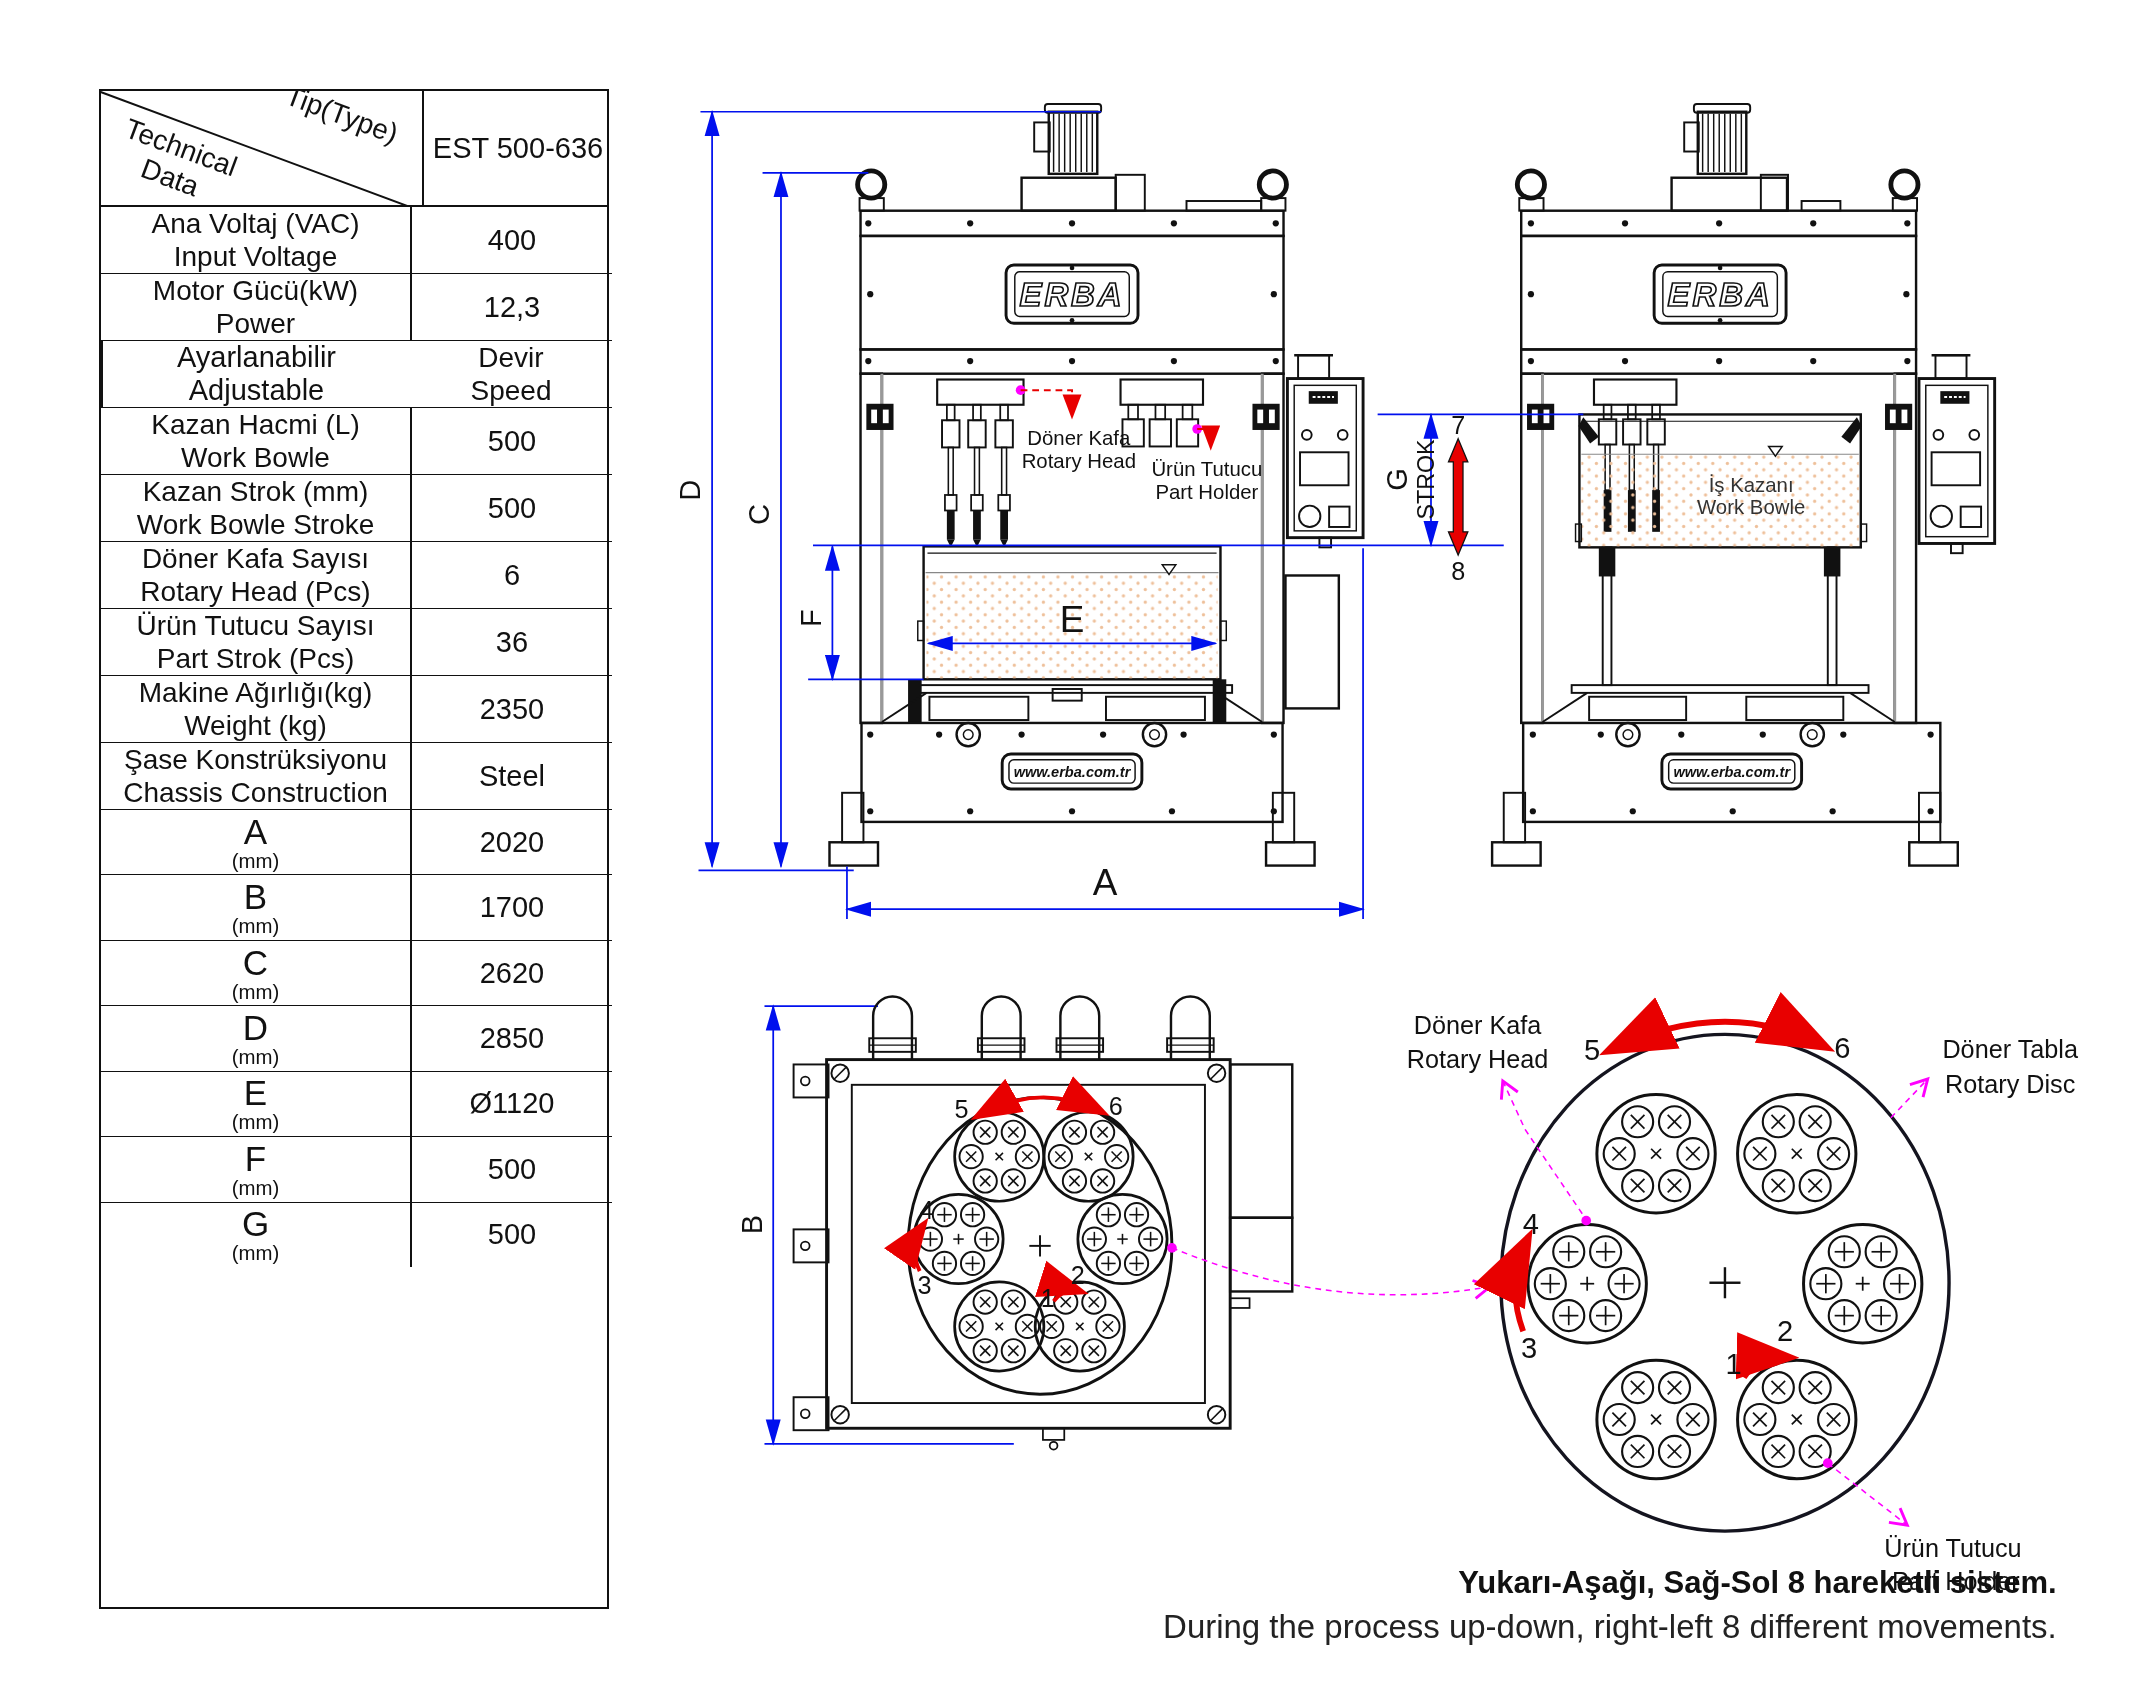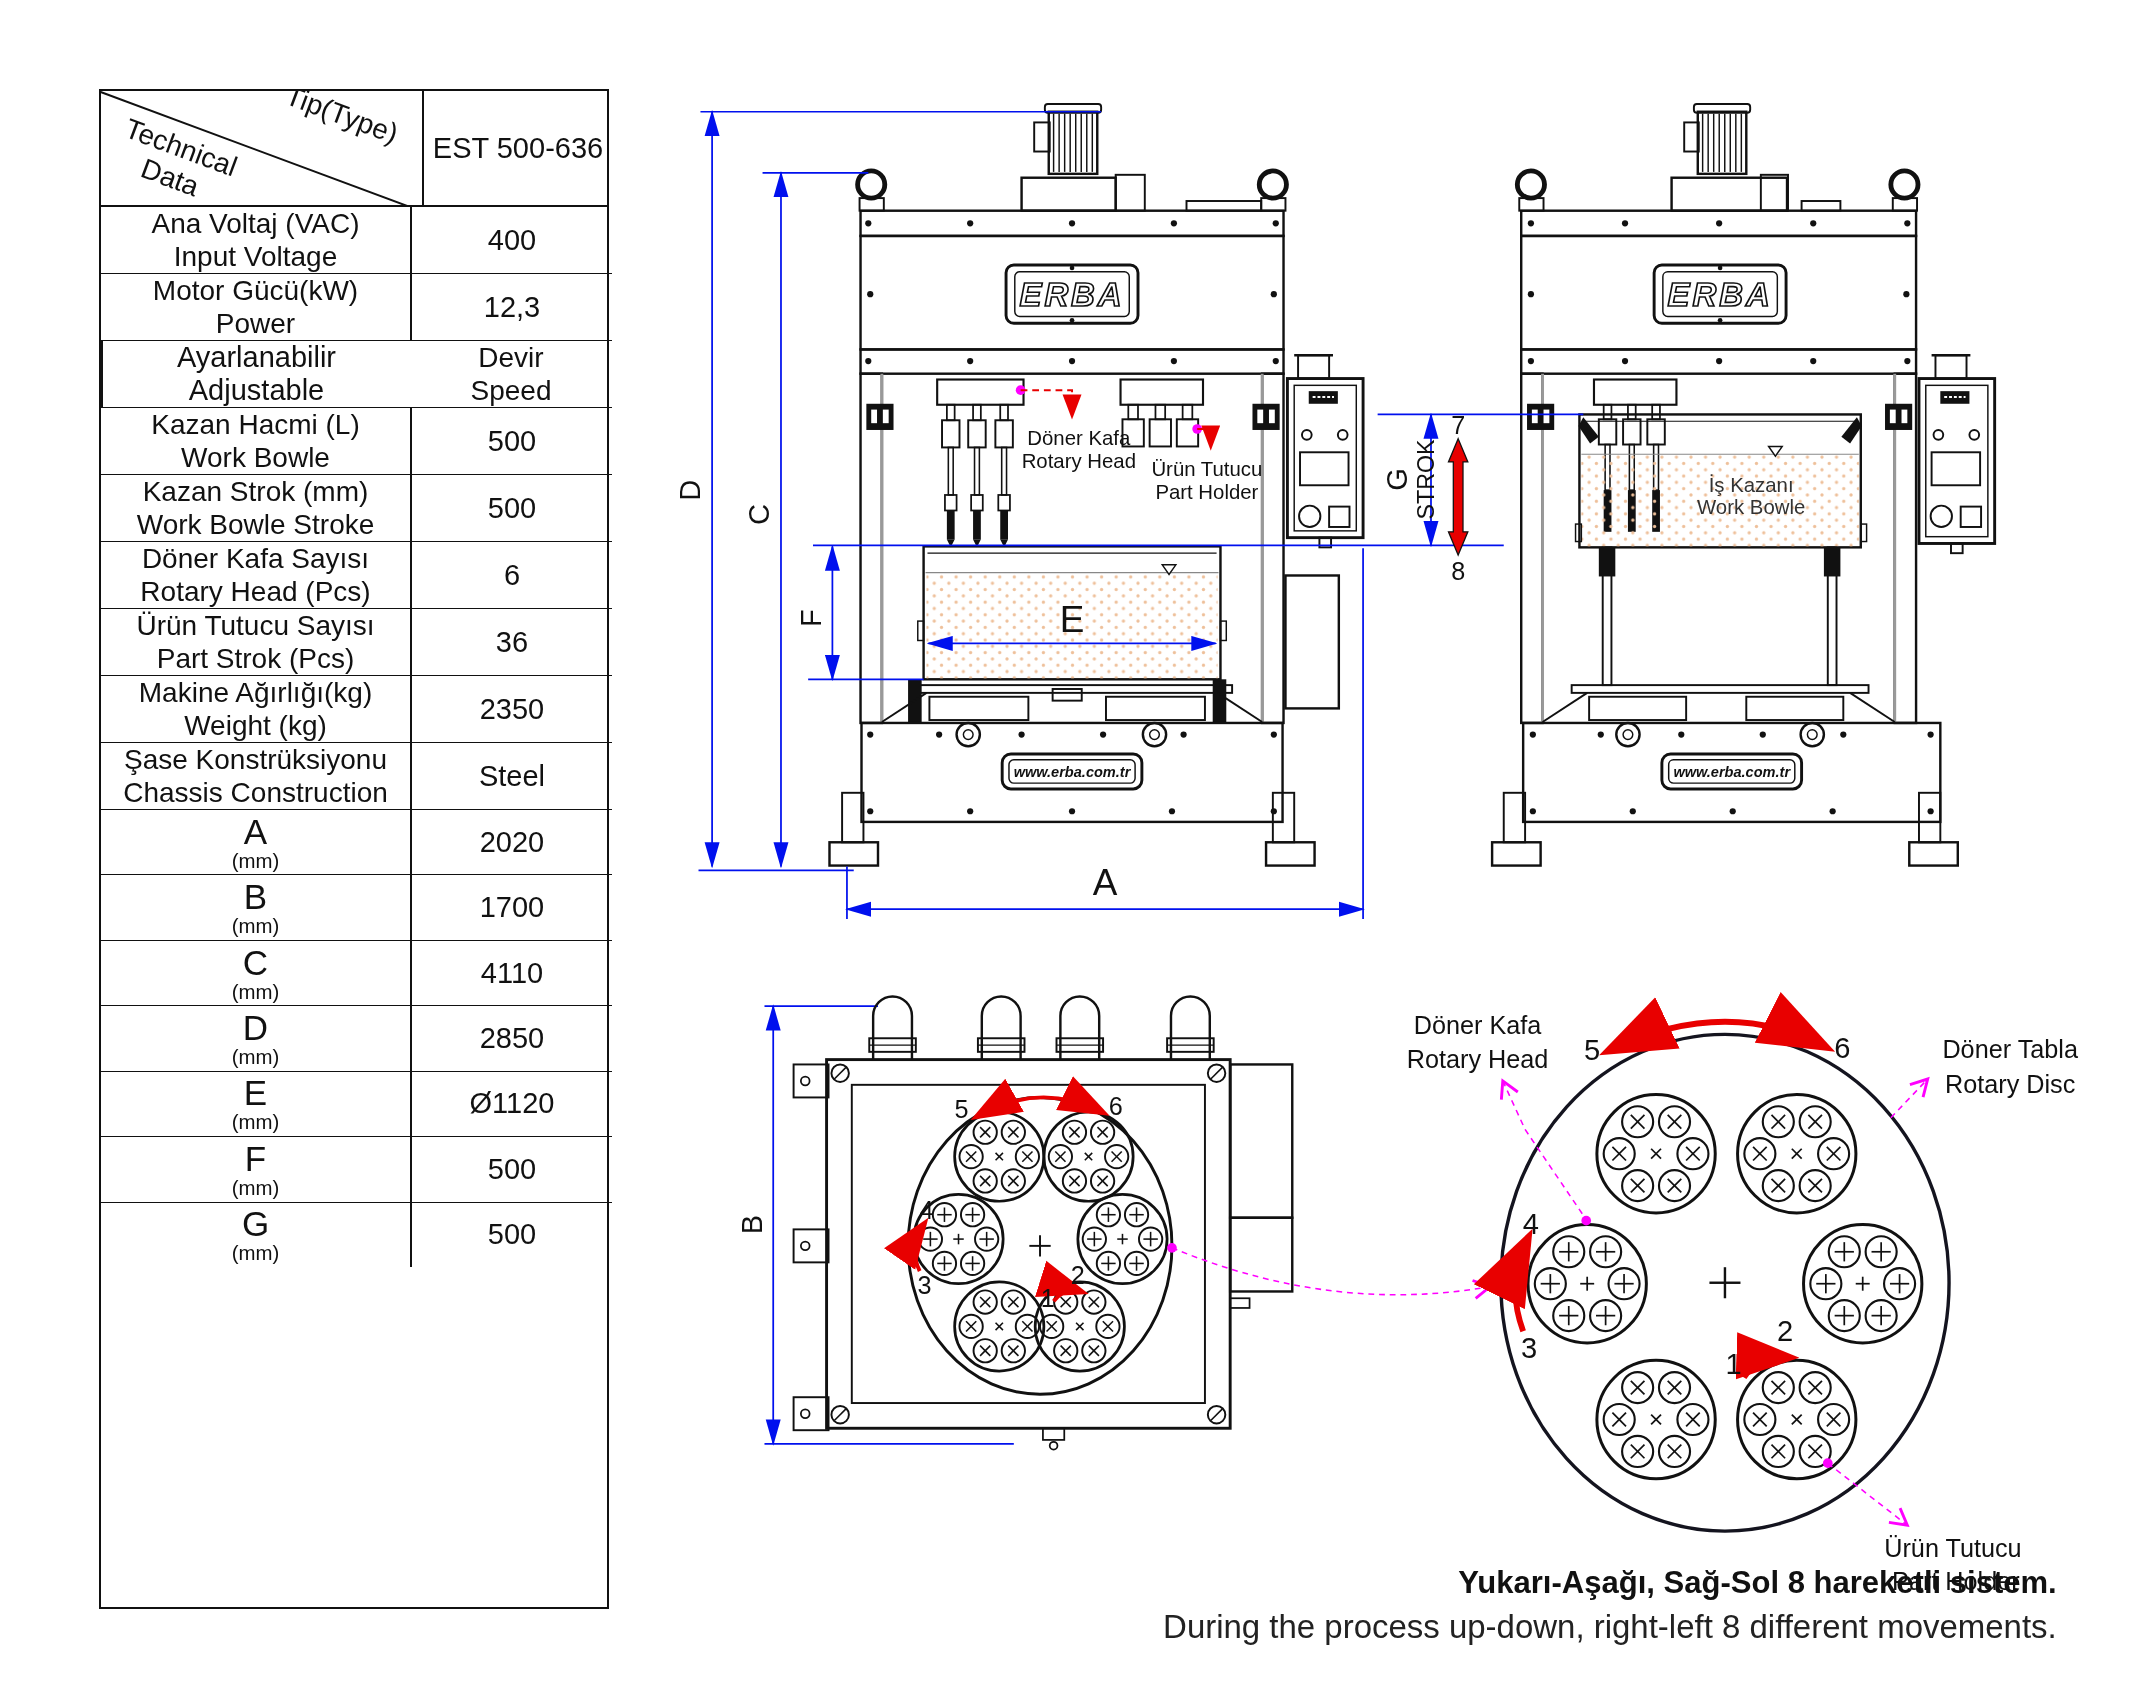--- a/index.html
+++ b/index.html
@@ -163,21 +163,21 @@
           <div class="c valc">
             <div>1700</div>
           </div>
         </div>
         <div class="trow dim">
           <div class="c lblc">
             <div class="l1">C</div>
             <div class="l2">(mm)</div>
           </div>
           <div class="c valc">
-            <div>4110</div>
+            <div>2620</div>
           </div>
         </div>
         <div class="trow dim">
           <div class="c lblc">
             <div class="l1">D</div>
             <div class="l2">(mm)</div>
           </div>
           <div class="c valc">
             <div>2850</div>
           </div>

